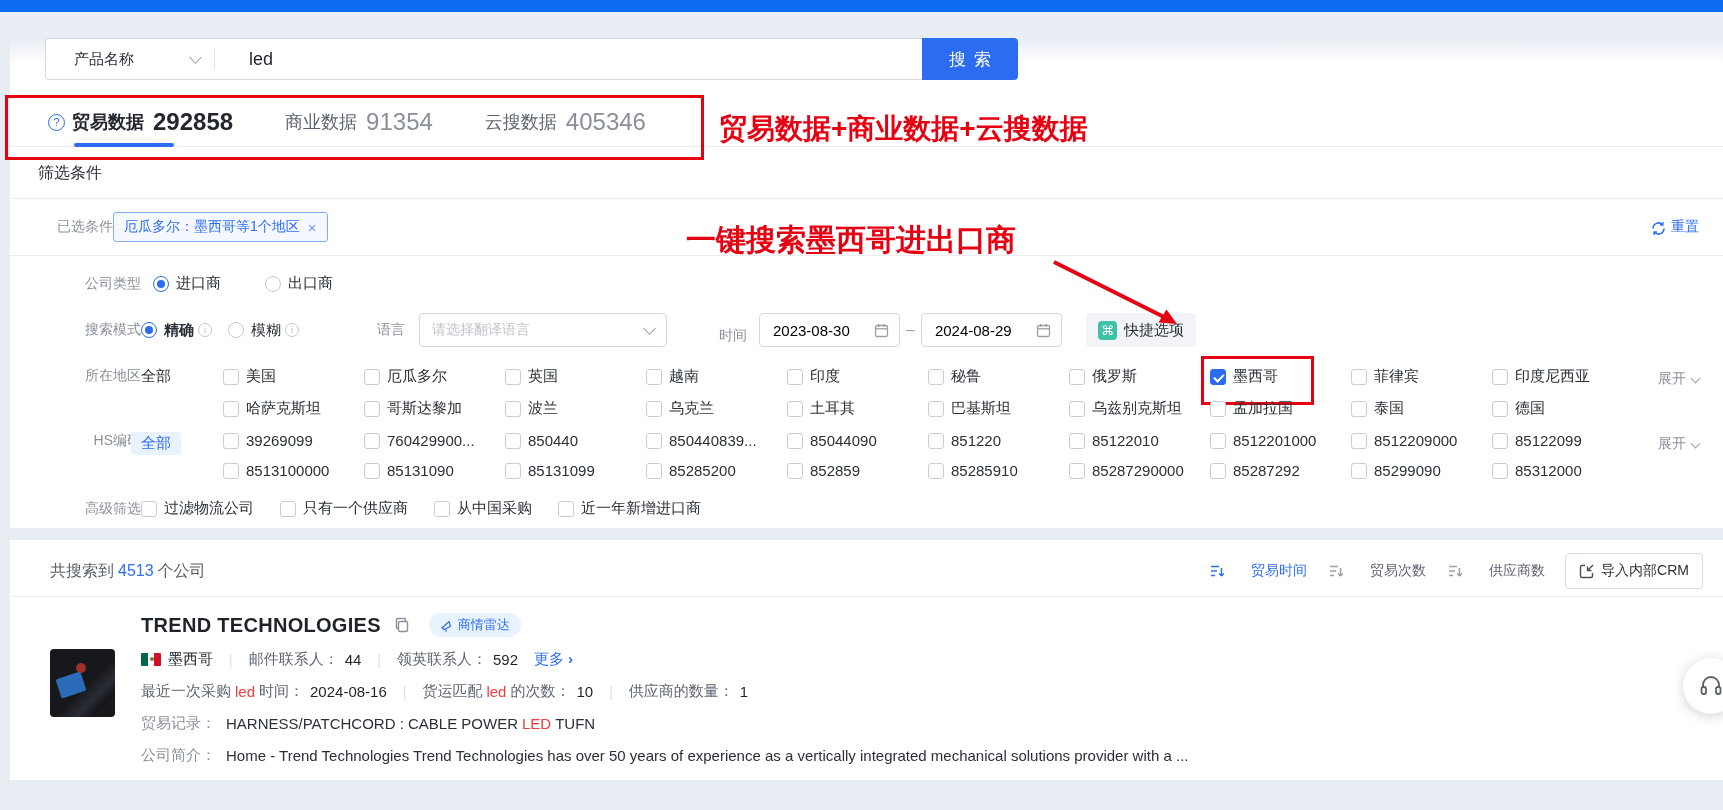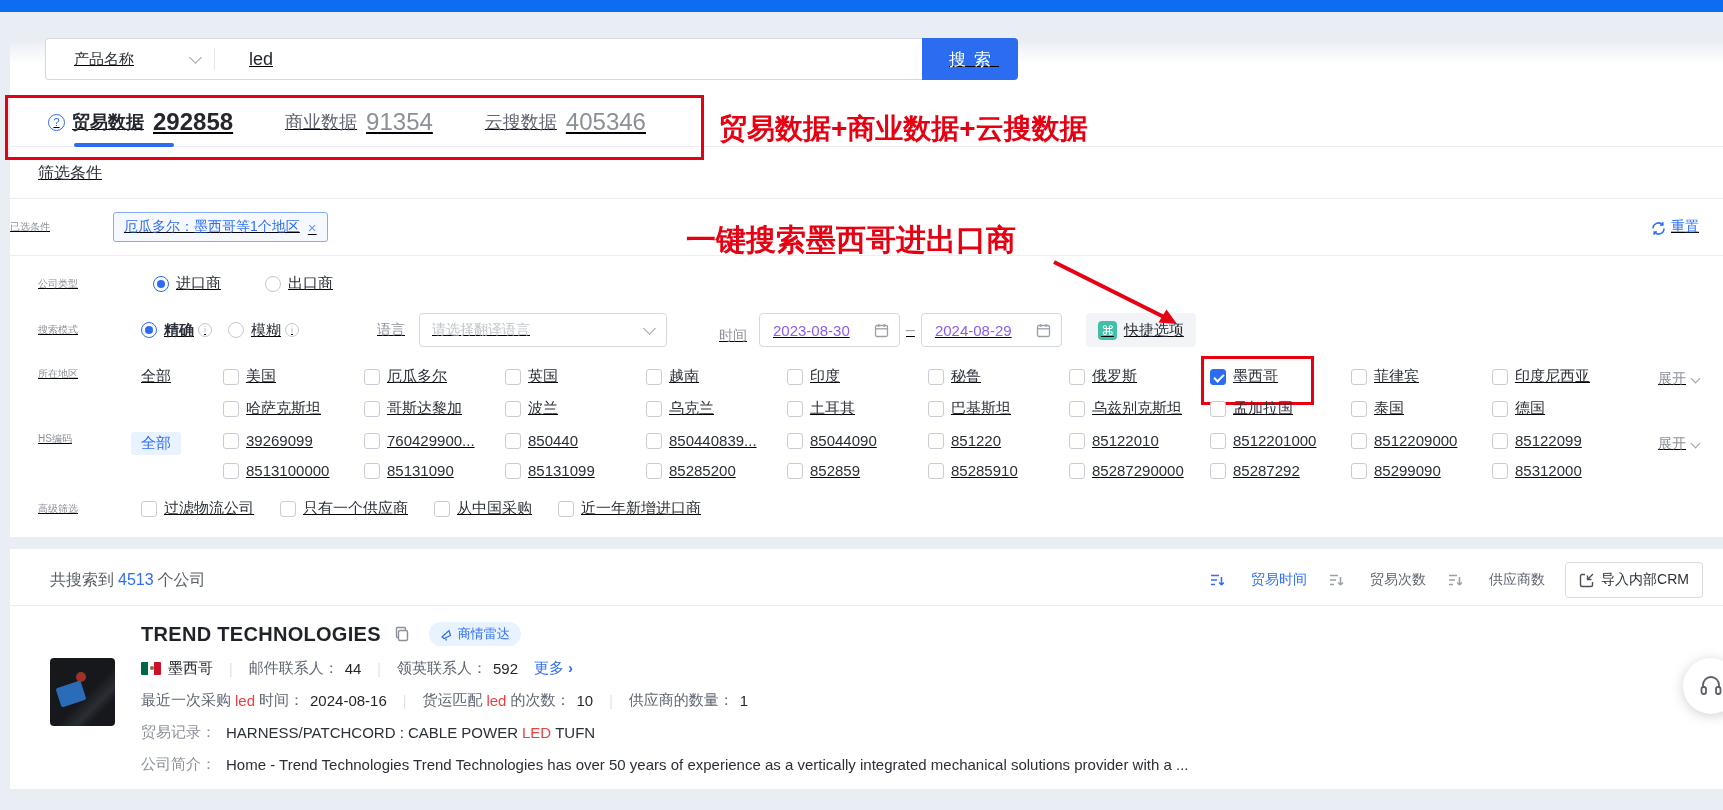--- a/index.html
+++ b/index.html
@@ -1,20 +1,20 @@
 <!DOCTYPE html>
 <html><head>
 <meta charset="utf-8">
 <style>
   * { margin:0; padding:0; box-sizing:border-box; }
   body { font-family:"Liberation Sans","DejaVu Sans",sans-serif; }
   .page { position:relative; width:1723px; height:810px; background:#e9edf4; overflow:hidden; }
   .topbar { height:12px; background:#0c6cf2; }
   .card { background:#fff; margin-left:10px; }
-  .card1 { background:linear-gradient(#e8ecf3, #ffffff 26px); padding-bottom:15px;text-decoration:underline; }
+  .card1 { background:linear-gradient(#e8ecf3, #ffffff 26px); padding-bottom:6px; }
   .card2 { margin-top:12px; padding-top:6px; min-height:240px; }
   .hr { height:1px; background:#ebedf1; }
 
   
   .search-row { display:flex; margin:26px 0 0 35px; height:42px; }
   .search-box { width:877px; display:flex; align-items:center; border:1px solid #d5d9df; border-right:none; border-radius:4px 0 0 4px; background:#fff; }
   .cat-select { display:flex; align-items:center; width:168px; padding-left:28px; font-size:15px; color:#2a2f38; cursor:pointer; }
   .chev { width:9px; height:9px; border-right:1.5px solid #9aa0a8; border-bottom:1.5px solid #9aa0a8; transform:rotate(45deg); margin-left:auto; margin-right:14px; margin-top:-4px; }
   .vdiv { width:1px; height:22px; background:#e3e6ea; }
   .query { flex:1; padding-left:34px; font-size:18px; color:#1f232b; }
@@ -27,41 +27,41 @@
   .tab .q-ic { width:17px; height:17px; border:1.4px solid #2b6cf0; border-radius:50%; color:#2b6cf0; font-size:11px; display:flex; align-items:center; justify-content:center; margin-right:7px; }
   .tab .t-label { font-size:18px; color:#5e6470; }
   .tab .t-count { font-size:24px; color:#8a8f99; margin-left:9px; }
   .tab.active .t-label { color:#23262e; font-weight:bold; }
   .tab.active .t-count { color:#23262e; font-weight:bold; }
   .tab.active::after { content:""; position:absolute; left:26px; bottom:-11px; width:100px; height:4px; border-radius:2px; background:#2b6cf0; }
 
   
   .section-title { margin:16px 0 14px 28px; font-size:16px; color:#2a2f3a; }
   .frow { display:flex; align-items:center; padding-left:28px; }
-  .flabel { width:103px; flex:0 0 103px; color:#8b909a; font-size:10px; }
+  .flabel { width:103px; flex:0 0 103px; color:#8b909a; font-size:14px;text-align:right; }
   .selected-row { padding:13px 0; }
   .sel-tag { display:flex; align-items:center; border:1px solid #83abf8; background:#f5f9ff; color:#2f6ef5; font-size:14px; border-radius:3px; padding:5px 10px; cursor:pointer; }
   .sel-tag .x { margin-left:8px; color:#6b96f5; font-size:15px; }
   .reset { margin-left:auto; margin-right:24px; display:flex; align-items:flex-end; color:#2f6ef5; font-size:14px; cursor:pointer; }
   .reset svg { margin-right:5px; }
 
   .type-row { padding-top:18px; padding-bottom:4px;gap:12px; }
   .radio-opt { display:flex; align-items:center; margin-right:32px; font-size:15px; color:#2a2f38; cursor:pointer; }
   .radio { width:16px; height:16px; border:1px solid #c4c8cf; border-radius:50%; margin-right:7px; position:relative; background:#fff; }
   .radio.on { border-color:#2b6cf0; }
   .radio.on::after { content:""; position:absolute; left:3px; top:3px; width:8px; height:8px; border-radius:50%; background:#2b6cf0; }
   .info-ic { width:14px; height:14px; border:1px solid #c2c6cd; border-radius:50%; color:#b6bac2; font-size:9px; display:inline-flex; align-items:center; justify-content:center; margin-left:4px; font-style:normal; }
 
   .mode-row { padding-top:16px; padding-bottom:6px; }
   .lang-label, .time-label { color:#8b909a; font-size:14px; }
   .lang-label { margin-left:78px; margin-right:14px; }
   .select-box { width:248px; height:34px; border:1px solid #d5d9df; border-radius:4px; display:flex; align-items:center; padding:0 12px; color:#c0c4cc; font-size:14px; cursor:pointer; background:#fff; }
   .select-box .chev { margin-right:0; }
   .time-label { margin-left:52px; margin-right:12px;margin-top:12px; }
-  .date-box { width:141px; height:34px; border:1px solid #d5d9df; border-radius:4px; display:flex; align-items:center; padding:0 10px 0 13px; font-size:15px; color:#8b5cf6; cursor:pointer; background:#fff; }
+  .date-box { width:141px; height:34px; border:1px solid #d5d9df; border-radius:4px; display:flex; align-items:center; padding:0 10px 0 13px; font-size:15px; color:#000000; cursor:pointer; background:#fff; }
   .date-box svg { margin-left:auto; }
   .date-dash { margin:0 6px; color:#9aa0a8; }
   .quick-btn { margin-left:24px; height:34px; background:#f2f4f8; border-radius:4px; display:flex; align-items:center; padding:0 12px; font-size:15px; color:#2a2f38; cursor:pointer; }
   .cmd-ic { width:19px; height:19px; border-radius:4px; background:#3fc1a9; color:#fff; font-size:13px; display:flex; align-items:center; justify-content:center; margin-right:7px; }
 
   .geo-row { padding-top:14px; align-items:flex-start; }
   .all-slot { width:82px; flex:0 0 82px; font-size:15px; color:#2a2f38; cursor:pointer; }
   .all-pill { display:inline-block; background:#e9f2ff; color:#2f6ef5; padding:2px 10px; border-radius:3px; margin-left:-10px; }
   .grid20 { display:grid; grid-template-columns:repeat(10,141px); row-gap:13px; }
   .gitem { display:flex; align-items:center; position:relative; font-size:15px; color:#2a2f38; cursor:pointer; white-space:nowrap; overflow:hidden; }

